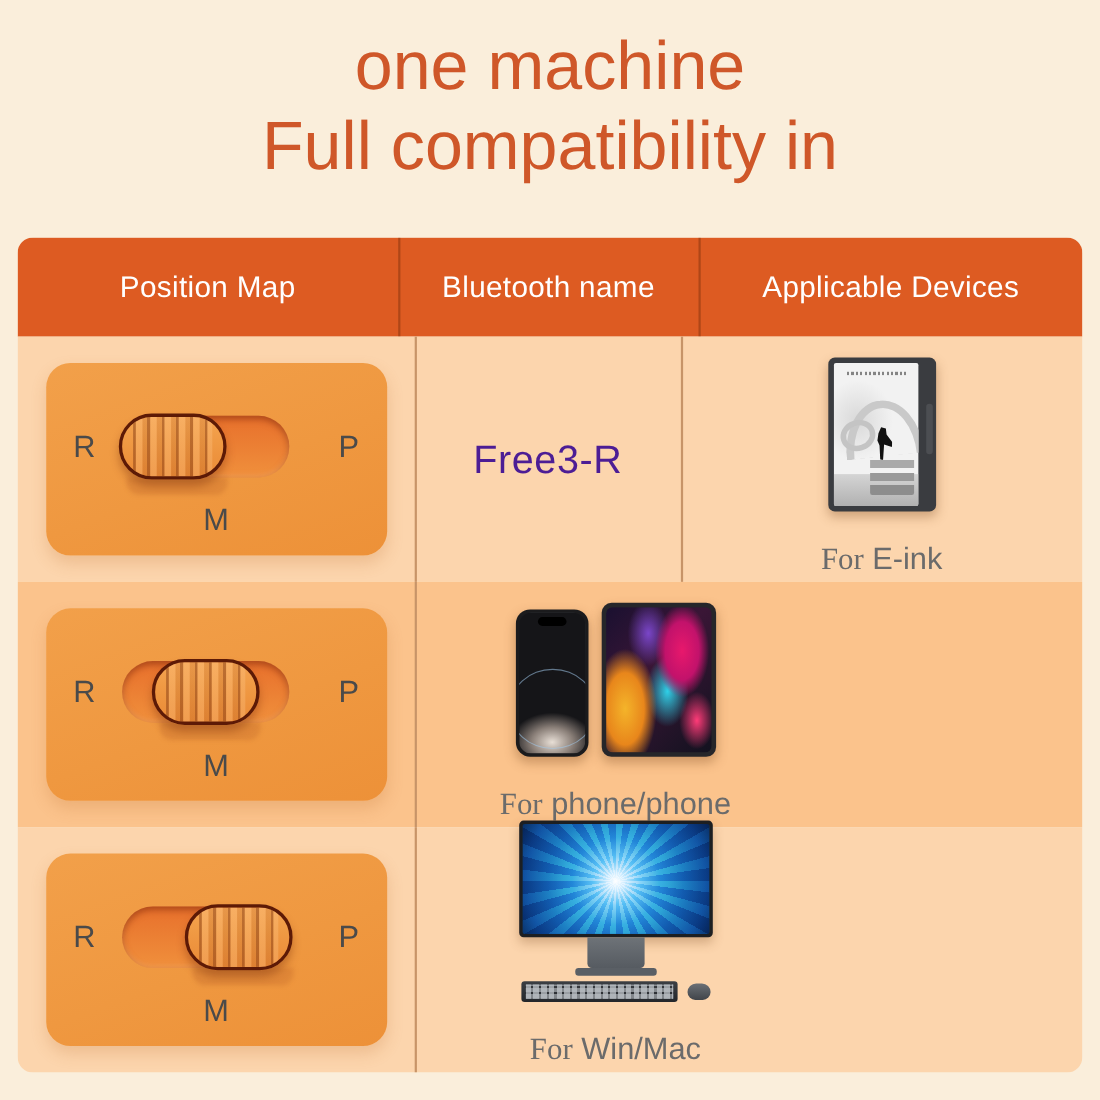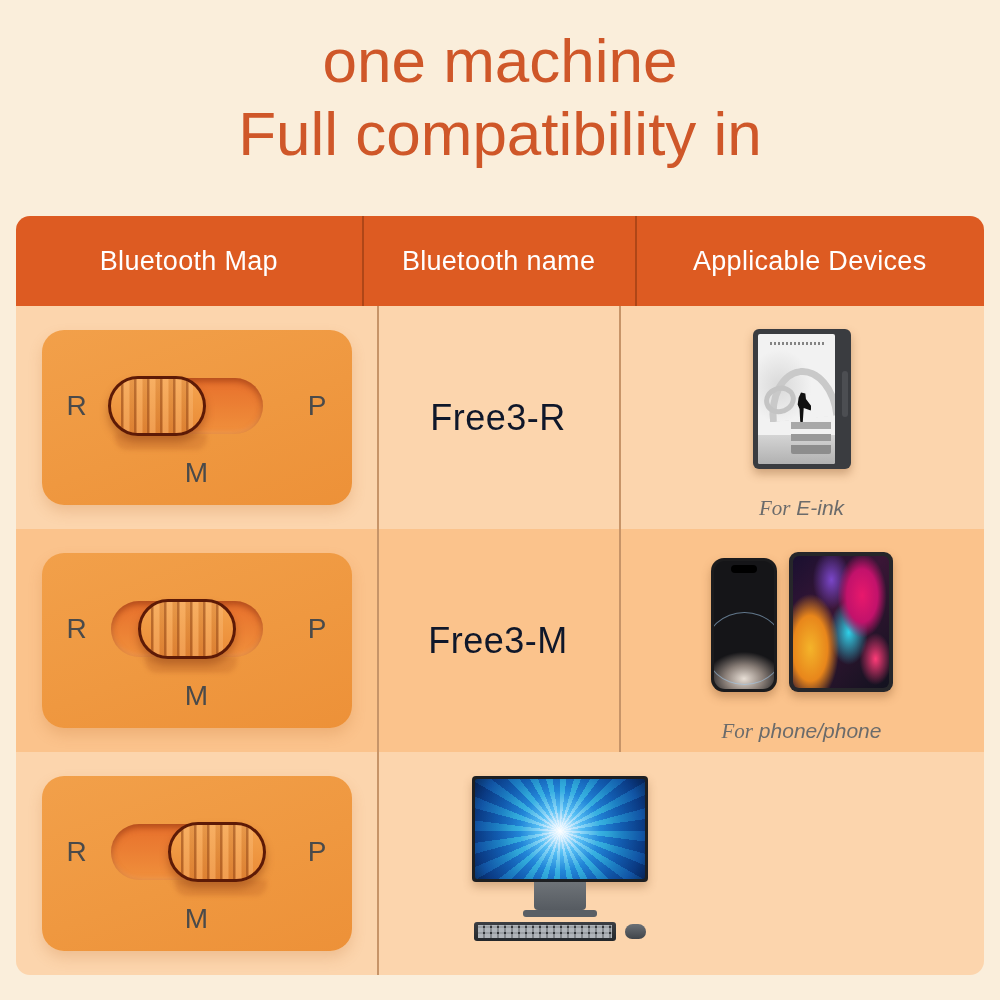--- a/index.html
+++ b/index.html
@@ -177,39 +177,38 @@
     background: rgba(190,100,40,.30);
     filter: blur(2px);
   }
   .knob-shadow.pos-R { left: 4px;  width: 92px; }
   .knob-shadow.pos-M { left: 34px; width: 92px; }
   .knob-shadow.pos-P { left: 64px; width: 92px; }
 
   
   .bt-name {
     font-size: 36px;
-    color: #0f172a;
+    color: #4c1d95;
     font-weight: 400;
     letter-spacing: .5px;
   }
 
   
   .device-art {
     height: 155px;
     display: flex;
     align-items: flex-end;
     justify-content: center;
     gap: 12px;
   }
   .device-caption {
     margin-top: 27px;
-    font-size: 21px;
+    font-size: 28px;
     color: #6b6b6b;
     white-space: nowrap;
-    font-style: italic;
   }
   .device-caption .for {
     font-family: "Liberation Serif", serif;
   }
   .device-caption .what {
     font-family: "Liberation Sans", sans-serif;
   }
 
   
   .ereader {
@@ -416,21 +415,21 @@
 
 <div id="page-title">
   <span class="line">one machine</span>
   <span class="line">Full compatibility in</span>
 </div>
 
 <div id="compat-table">
 
   <div class="thead">
     <div class="th c1">
-      <span>Bluetooth Map</span>
+      <span>Position Map</span>
     </div>
     <div class="th c2">
       <span>Bluetooth name</span>
     </div>
     <div class="th c3">
       <span>Applicable Devices</span>
     </div>
   </div>
 
   <div class="trow light">
@@ -478,23 +477,20 @@
         <span class="rp-label p">P</span>
         <div class="track">
           <div class="knob-shadow pos-M"></div>
           <div class="knob pos-M">
             <div class="ribs"></div>
           </div>
         </div>
         <span class="m-label">M</span>
       </div>
     </div>
-    <div class="td c2">
-      <span class="bt-name">Free3-M</span>
-    </div>
     <div class="td c3">
       <div class="device-art">
         <div class="phone">
           <div class="screen">
             <div class="notch"></div>
             <div class="curve"></div>
           </div>
         </div>
         <div class="tablet">
           <div class="screen"></div>
@@ -528,16 +524,20 @@
             <div class="screen"></div>
           </div>
           <div class="stand-neck"></div>
           <div class="stand-base"></div>
           <div class="kb-row">
             <div class="keyboard"></div>
             <div class="mouse"></div>
           </div>
         </div>
       </div>
+      <div class="device-caption">
+        <span class="for">For</span>
+        <span class="what">Win/Mac</span>
+      </div>
     </div>
   </div>
 
 </div>
 
 </body></html>

